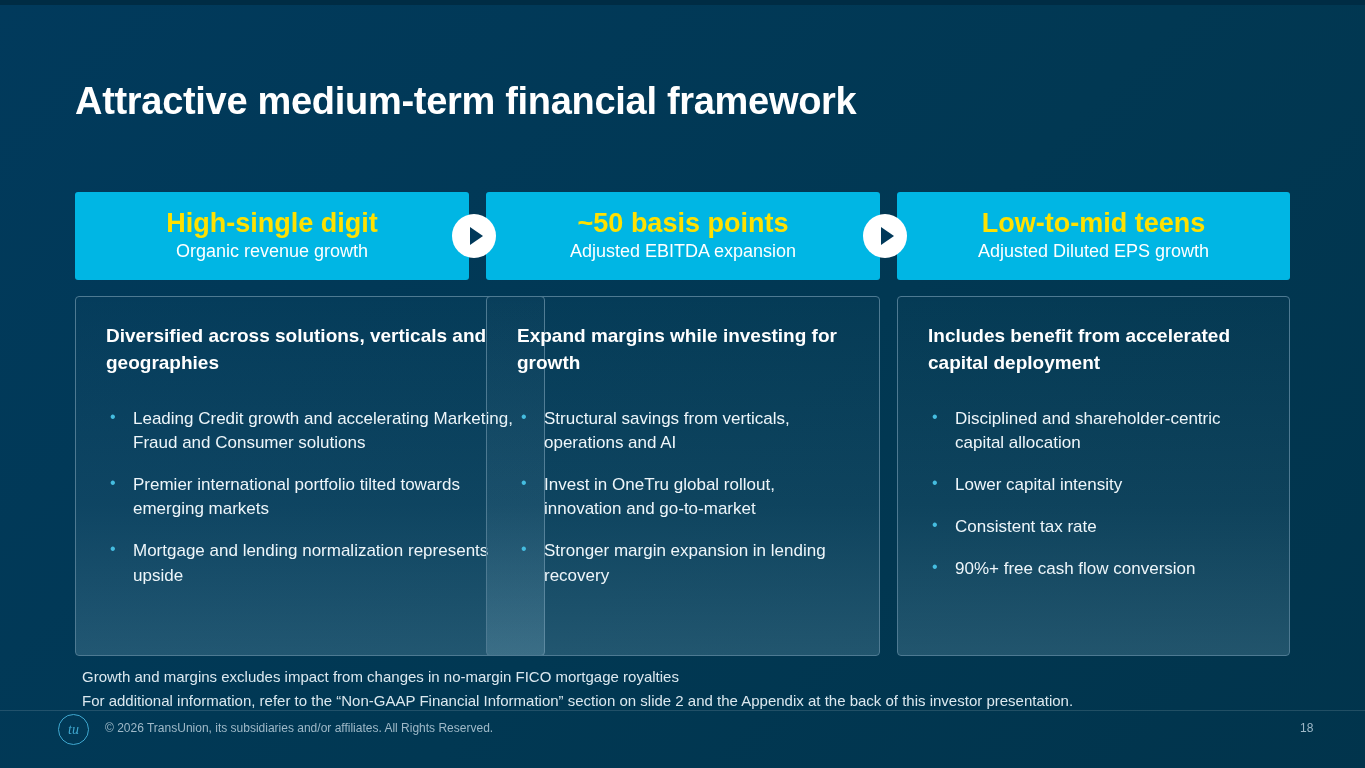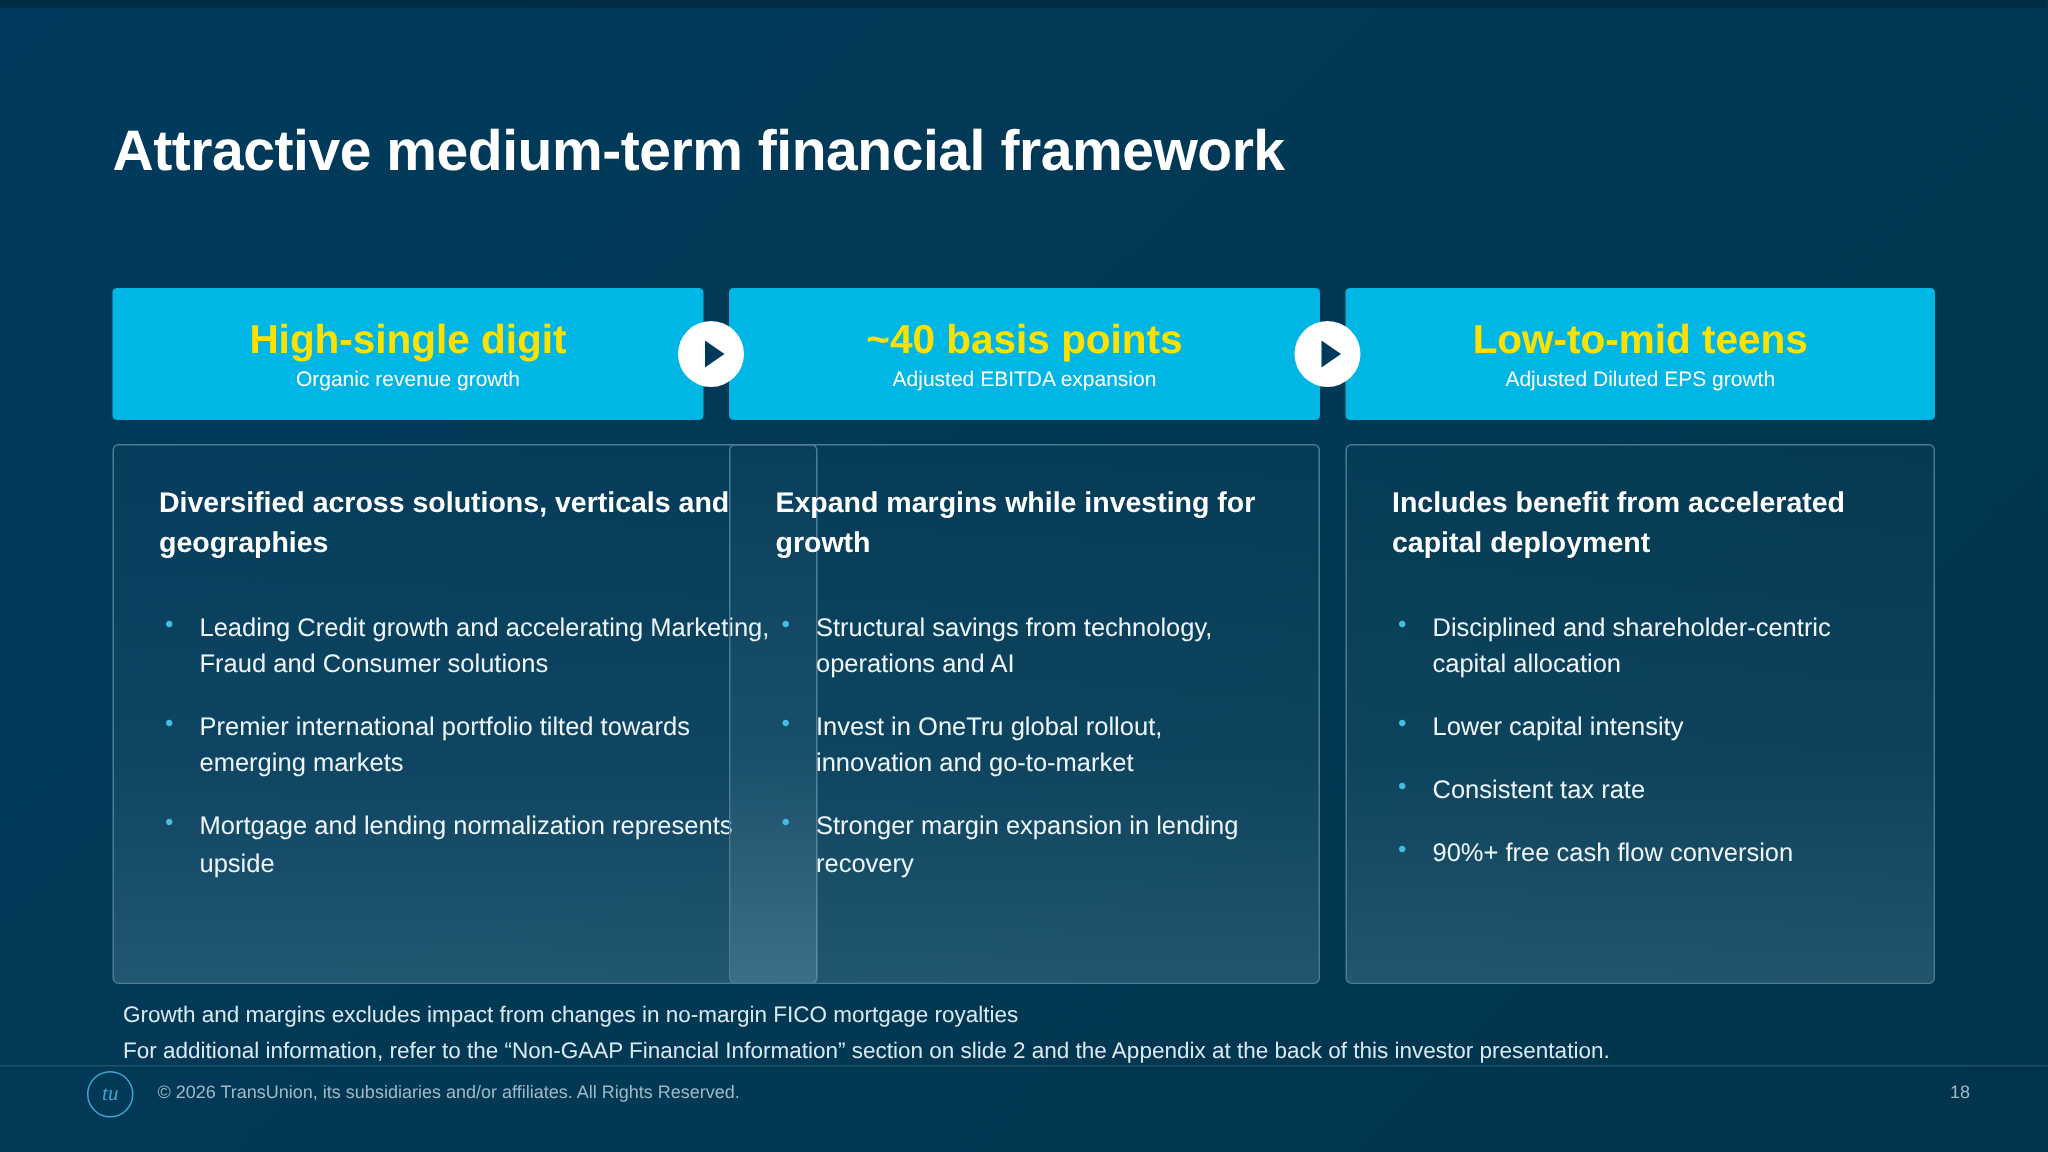--- a/index.html
+++ b/index.html
@@ -60,21 +60,21 @@
   .hdr.h1 { left: 0px;   width: 394px; }
   .hdr.h2 { left: 411px; width: 394px; }
   .hdr.h3 { left: 822px; width: 393px; }
   .hdr-big {
     font-size: 27px;
     font-weight: bold;
     color: #ffe100;
     line-height: 1.15;
   }
   .hdr-sub {
-    font-size: 14px;
+    font-size: 18px;
     color: #ffffff;
     line-height: 1.3;
     margin-top: 1px;
   }
   .arrow {
     position: absolute;
     top: 22px;
     width: 44px;
     height: 44px;
     border-radius: 50%;
@@ -200,21 +200,21 @@
   <div class="top-rule"></div>
 
   <div class="title">Attractive medium-term financial framework</div>
 
   <div class="headers">
     <div class="hdr h1">
       <div class="hdr-big">High-single digit</div>
       <div class="hdr-sub">Organic revenue growth</div>
     </div>
     <div class="hdr h2">
-      <div class="hdr-big">~40 basis points</div>
+      <div class="hdr-big">~50 basis points</div>
       <div class="hdr-sub">Adjusted EBITDA expansion</div>
     </div>
     <div class="hdr h3">
       <div class="hdr-big">Low-to-mid teens</div>
       <div class="hdr-sub">Adjusted Diluted EPS growth</div>
     </div>
     <div class="arrow a1">
         <i></i>
       </div>
     <div class="arrow a2">
@@ -228,21 +228,21 @@
       <ul class="bullets">
         <li>Leading Credit growth and accelerating Marketing, Fraud and Consumer solutions</li>
         <li>Premier international portfolio tilted towards emerging markets</li>
         <li>Mortgage and lending normalization represents upside</li>
       </ul>
     </div>
 
     <div class="card c2">
       <div class="card-title">Expand margins while investing for growth</div>
       <ul class="bullets">
-        <li>Structural savings from technology, operations and AI</li>
+        <li>Structural savings from verticals, operations and AI</li>
         <li>Invest in OneTru global rollout, innovation and go-to-market</li>
         <li>Stronger margin expansion in lending recovery</li>
       </ul>
     </div>
 
     <div class="card c3">
       <div class="card-title">Includes benefit from accelerated capital deployment</div>
       <ul class="bullets">
         <li>Disciplined and shareholder-centric capital allocation</li>
         <li>Lower capital intensity</li>

